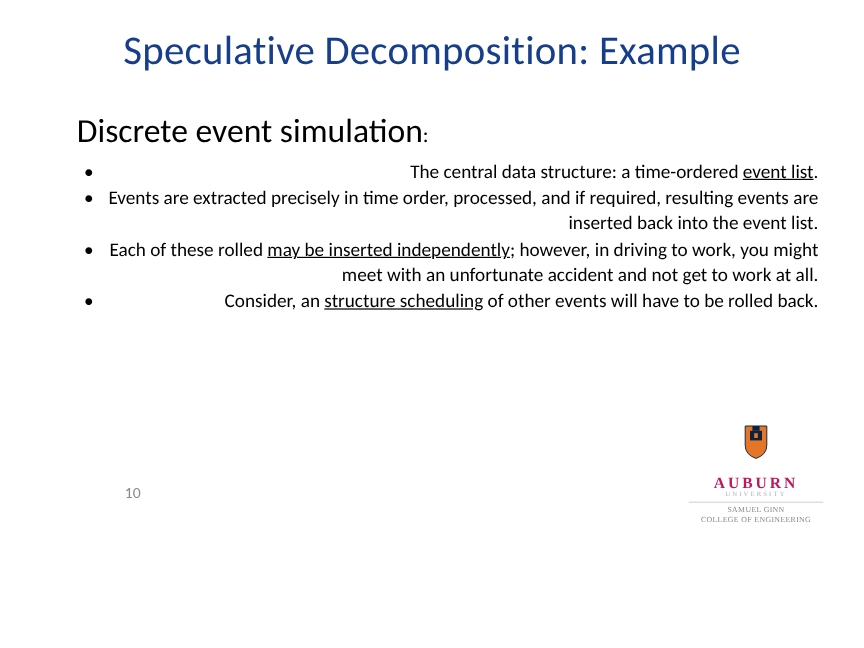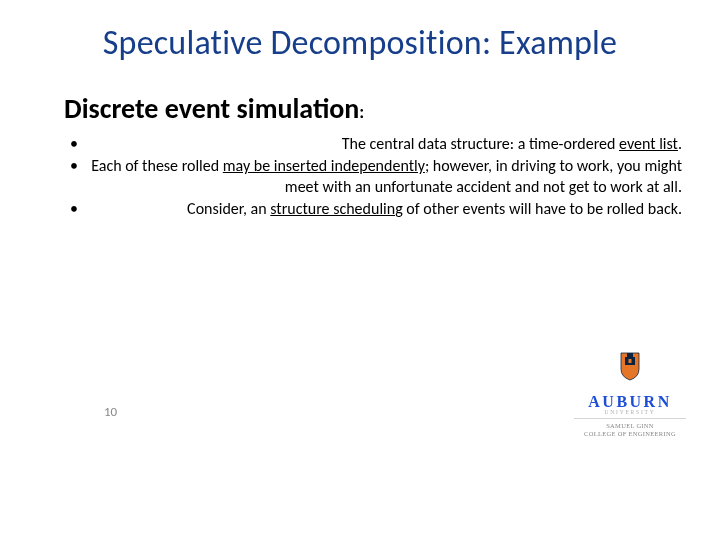--- a/index.html
+++ b/index.html
@@ -1,46 +1,49 @@
 <!DOCTYPE html>
 <html><head>
 <meta charset="utf-8">
 <style>
   * { margin: 0; padding: 0; box-sizing: border-box; }
   html, body { width: 720px; height: 540px; background: #fff; font-family: Calibri, "Segoe UI", Arial, sans-serif; overflow: hidden; }
   .slide { position: relative; width: 720px; height: 452px; padding: 22px 38px 0 38px; color: #000; }
   .title { color: #163E8A; font-size: 34px; font-weight: 400; margin-bottom: 28px; text-align: center; letter-spacing: 0.2px; }
-  .subtitle { font-size: 28px; font-weight: 700; margin: 0 0 8px 26px; color: #000; }
+  .subtitle { font-size: 28px; font-weight: 400; margin: 0 0 8px 26px; color: #000; }
   .subtitle .colon { font-size: 18px; vertical-align: baseline; }
   .bullets { list-style: none; margin-left: 24px; }
   .bullets li { position: relative; font-size: 16px; line-height: 1.28; color: #000; padding-left: 28px; margin-bottom: 2px; text-align: right; }
   .bullets li::before { content: "•"; position: absolute; left: 8px; top: 0; font-size: 16px; color: #000; }
   .underline { text-decoration: underline; }
   .page-num { position: absolute; left: 104px; bottom: 33px; font-size: 13px; color: #888; }
   .logo-block { position: absolute; right: 30px; bottom: 14px; width: 120px; text-align: center; }
   .shield { width: 22px; height: 30px; margin: 0 auto 2px auto; position: relative; }
   .shield svg { display: block; }
-  .logo-name { font-family: Georgia, "Times New Roman", serif; font-size: 16px; letter-spacing: 2.5px; color: #1d4ed8; font-weight: 700; margin-top: 12px; }
+  .logo-name { font-family: Georgia, "Times New Roman", serif; font-size: 13px; letter-spacing: 2.5px; color: #be185d; font-weight: 700; margin-top: 12px; }
   .logo-sub { font-family: Georgia, "Times New Roman", serif; font-size: 5.5px; letter-spacing: 1.8px; color: #B0AFAF; margin-top: -2px; }
   .logo-line { height: 1px; background: #D6D6D6; margin: 3px 4px; }
   .logo-college { font-family: Georgia, "Times New Roman", serif; font-size: 6.5px; letter-spacing: 0.3px; color: #888; line-height: 1.2; }
 </style>
 </head>
 <body>
 
 <div class="slide">
   <h1 class="title">Speculative Decomposition: Example</h1>
 
   <h2 class="subtitle">
     <span>Discrete event simulation</span><span class="colon">:</span>
   </h2>
 
   <ul class="bullets">
     <li>
       <span>The central data structure: a time-ordered </span><span class="underline">event list</span><span>.</span>
+    </li>
+    <li>
+      <span>Events are extracted precisely in time order, processed, and if required, resulting events are inserted back into the event list.</span>
     </li>
     <li>
       <span>Each of these rolled </span><span class="underline">may be inserted independently</span><span>; however, in driving to work, you might meet with an unfortunate accident and not get to work at all.</span>
     </li>
     <li>
       <span>Consider, an </span><span class="underline">structure scheduling</span><span> of other events will have to be rolled back.</span>
     </li>
   </ul>
 
   <div class="page-num">10</div>

